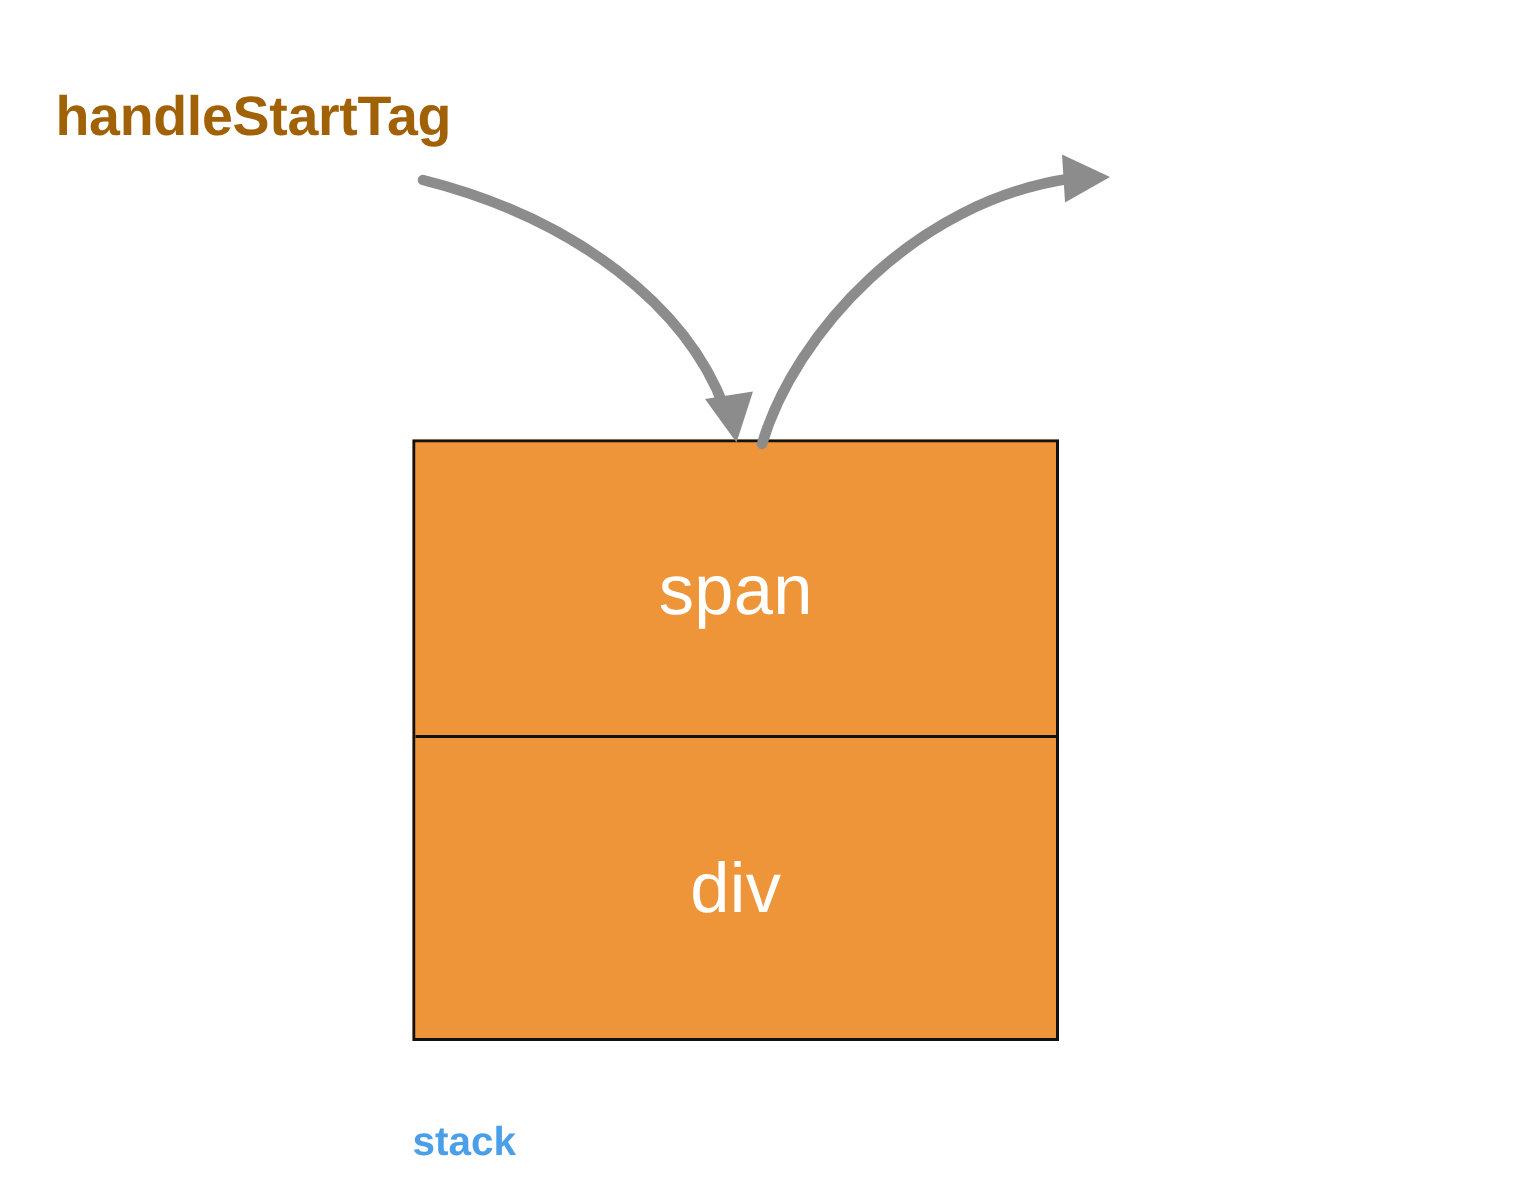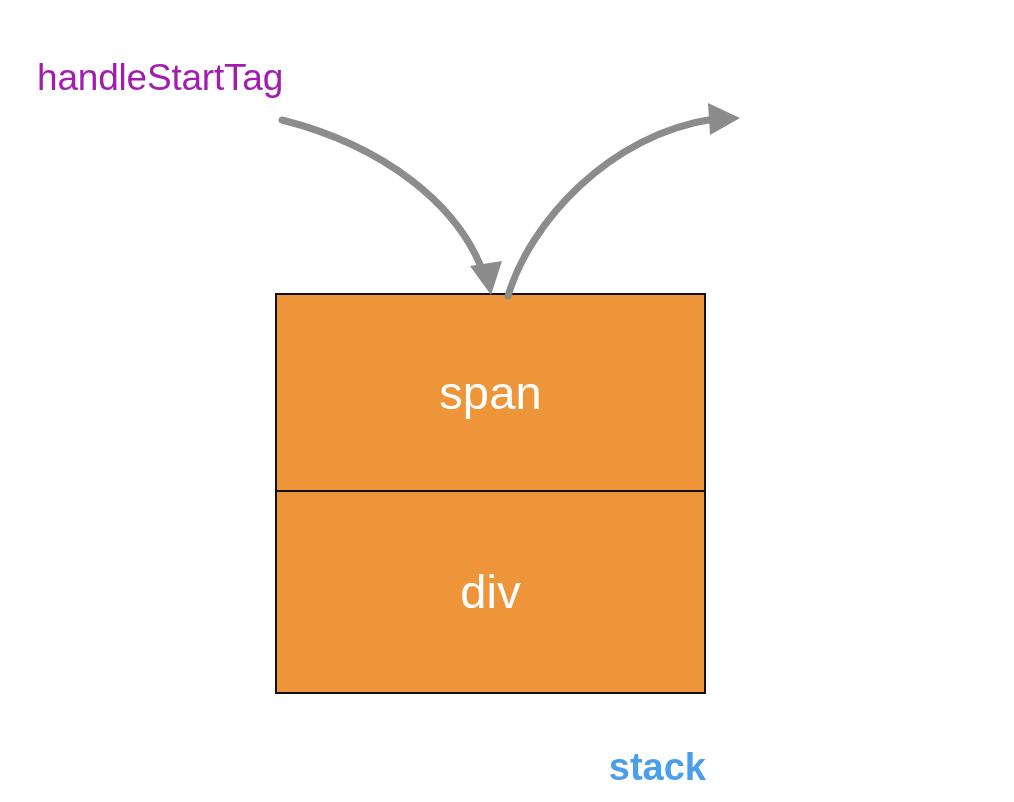--- a/index.html
+++ b/index.html
@@ -16,46 +16,46 @@
     width: 1014px;
     height: 802px;
     background: #ffffff;
     overflow: hidden;
   }
 
   
   .fn-label {
     position: absolute;
     font-family: "Liberation Sans", sans-serif;
-    font-weight: normal;
+    font-weight: bold;
     font-size: 37px;
     line-height: 1;
-    color: #a21caf;
+    color: #a16207;
     white-space: nowrap;
     letter-spacing: -0.2px;
   }
   #label-handle-start-tag {
     left: 37px;
     top: 59px;
   }
   #label-parse-end-tag {
     left: 681px;
     top: 59px;
   }
 
   
   #label-stack {
     position: absolute;
     left: 275px;
     top: 748px;
     width: 431px;
-    text-align: right;
+    text-align: left;
     font-family: "Liberation Sans", sans-serif;
     font-weight: bold;
-    font-size: 38px;
+    font-size: 27px;
     line-height: 1;
     color: #4a9fe8;
     white-space: nowrap;
   }
 
   
   #stack-container {
     position: absolute;
     left: 275px;
     top: 293px;

